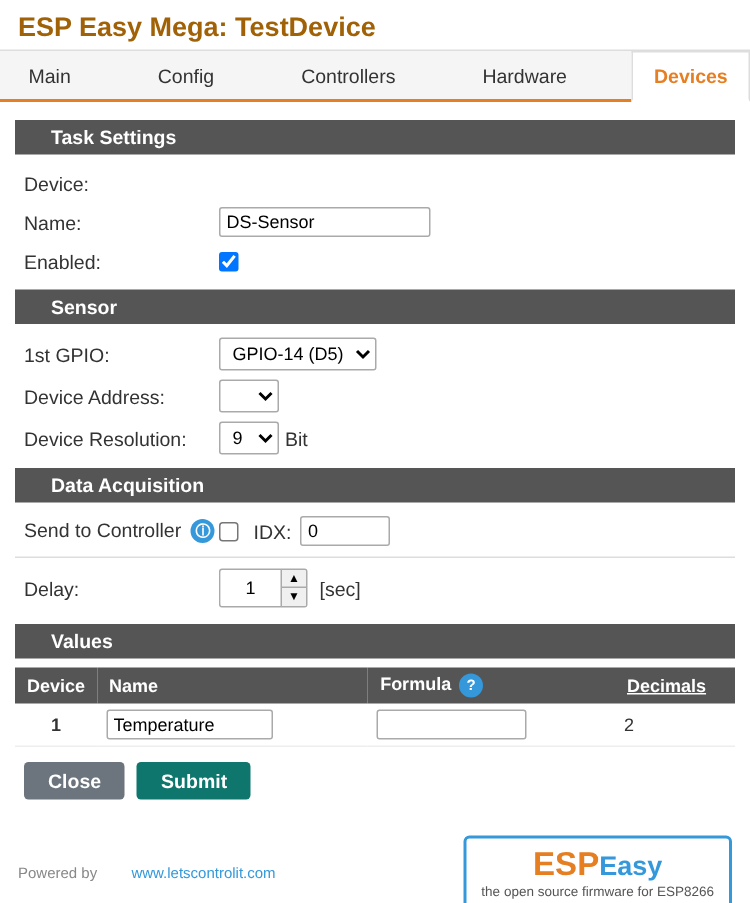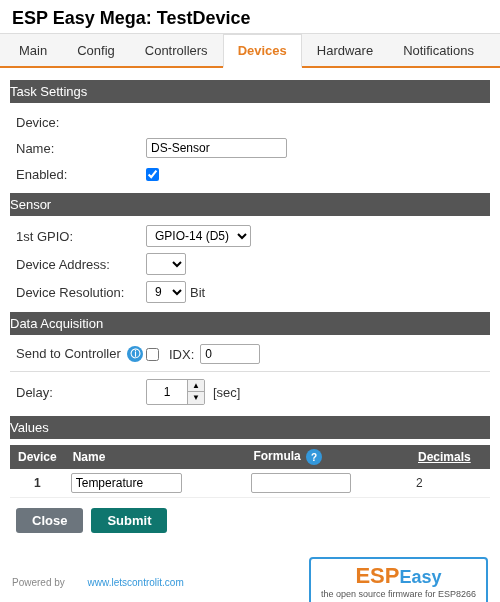--- a/index.html
+++ b/index.html
@@ -13,30 +13,31 @@
     }
 
     
     .header {
       background: #fff;
       padding: 8px 12px 4px 12px;
       border-bottom: 1px solid #ddd;
     }
     .header h1 {
       font-size: 18px;
-      color: #000000;
+      color: #a16207;
       font-weight: bold;
     }
 
     
     .nav-tabs {
       display: flex;
       background: #f5f5f5;
       border-bottom: 2px solid #e67e22;
       padding: 0 4px;
+      gap: 28px;
     }
     .nav-tab {
       padding: 8px 14px;
       cursor: pointer;
       font-size: 13px;
       color: #333;
       border: 1px solid transparent;
       border-bottom: none;
       margin-bottom: -2px;
       background: transparent;
@@ -52,22 +53,22 @@
 
     
     .content {
       padding: 6px 10px;
     }
 
     
     .section-header {
       background: #555;
       color: #fff;
-      padding: 4px 0;
-      font-weight: normal;
+      padding: 4px 24px;
+      font-weight: bold;
       font-size: 13px;
       margin-bottom: 6px;
       margin-top: 6px;
     }
 
     
     .form-row {
       display: flex;
       align-items: center;
       padding: 3px 6px;
@@ -277,22 +278,22 @@
 <body>
 
 <div class="header">
   <h1>ESP Easy Mega: TestDevice</h1>
 </div>
 
 <div class="nav-tabs">
   <div class="nav-tab">Main</div>
   <div class="nav-tab">Config</div>
   <div class="nav-tab">Controllers</div>
+  <div class="nav-tab">Hardware</div>
   <div class="nav-tab active">Devices</div>
-  <div class="nav-tab">Hardware</div>
   <div class="nav-tab">Notifications</div>
   <div class="nav-tab">Tools</div>
 </div>
 
 <div class="content">
 
   <div class="section-header">
     <span>Task Settings</span>
   </div>
 

